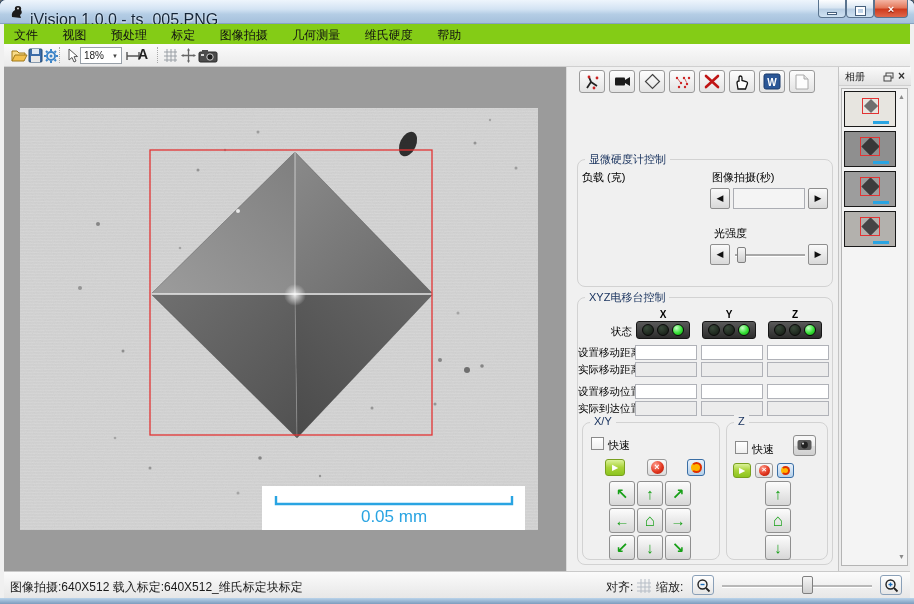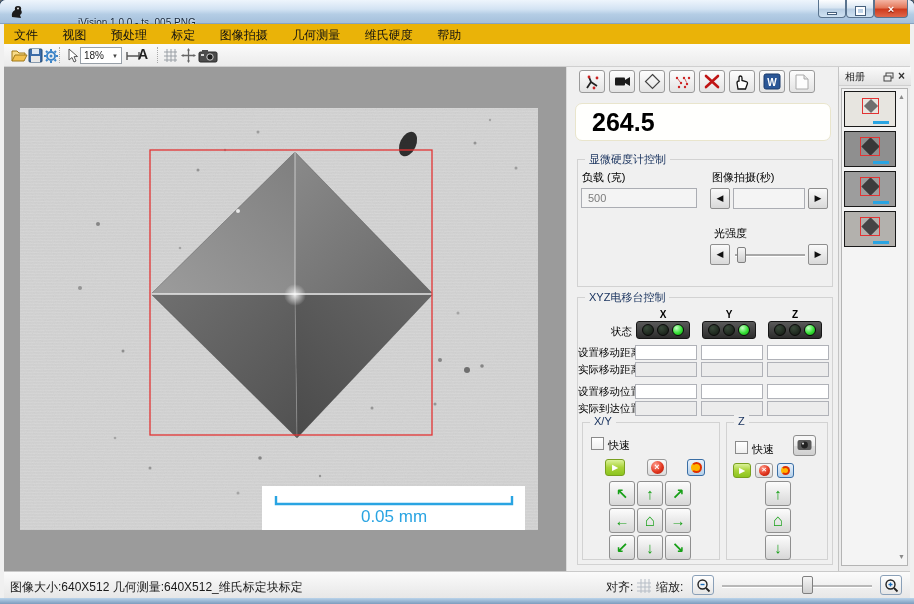--- a/index.html
+++ b/index.html
@@ -3,54 +3,54 @@
 <meta charset="utf-8">
 <style>
   *{margin:0;padding:0;box-sizing:border-box;font-family:"Liberation Sans","DejaVu Sans",sans-serif;}
   html,body{background:#6b6b6b;}
   #win{position:relative;width:914px;height:604px;background:#f0f0f0;border-radius:6px 6px 0 0;overflow:hidden;box-shadow:0 0 0 1px #2e4a68;}
   .abs{position:absolute;}
 
   
   .titlebar{position:absolute;left:0;top:0;width:914px;height:24px;
     background:linear-gradient(#eef5fc,#d3e3f3 40%,#b4cde5 62%,#a5c0db);border-bottom:1px solid #87a3c2;}
-  .title-text{position:absolute;left:30px;top:17px;font-size:10px;color:#142538;text-shadow:0 1px 2px #fff;margin-left:48px;}
+  .title-text{position:absolute;left:30px;top:11px;font-size:16px;color:#142538;text-shadow:0 1px 2px #fff;}
   .winbtn{position:absolute;top:0;height:18px;border:1px solid #5a748f;border-top:none;border-radius:0 0 4px 4px;
     background:linear-gradient(#fdfeff,#d9e6f2 45%,#b9cfe4 55%,#cfe2f2);}
   .winbtn .glyph{display:block;text-align:center;font-size:11px;line-height:16px;color:#333;}
   .btn-close{background:linear-gradient(#f4b5a4,#e4785a 45%,#cf3c1e 55%,#e0664a);}
   .btn-close .glyph{color:#fff;font-weight:bold;text-shadow:0 1px 1px #7a1505;}
   .mindash{display:block;width:10px;height:3px;background:#fff;border:1px solid #3d5possible;border:1px solid #46607c;margin:10px auto 0;}
   .maxbox{display:block;width:9px;height:8px;border:2px solid #fff;outline:1px solid #46607c;margin:4px auto 0;}
   .b-left{position:absolute;left:0;top:24;width:4px;height:574;background:linear-gradient(90deg,#7d9cbd,#b9d3ea 60%,#9cb8d4);}
   .b-right{position:absolute;left:910px;top:24;width:4px;height:574;background:linear-gradient(90deg,#9cb8d4,#b9d3ea 40%,#7d9cbd);}
   .b-bottom{position:absolute;left:0;top:598px;width:914px;height:6px;background:linear-gradient(#b9d3ea,#7d9cbd);}
 
   
-  .menubar{position:absolute;left:4px;top:24px;width:906px;height:32px;background:#eab308;border-bottom:1px solid #e2e2e2;}
+  .menubar{position:absolute;left:4px;top:24px;width:906px;height:32px;background:#84cc16;border-bottom:1px solid #e2e2e2;}
   .menu-item{display:inline-block;padding:3px 10px 0 10px;font-size:12px;color:#111;height:20px;}
   .toolbar{position:absolute;left:4px;top:44px;width:906px;height:23px;background:linear-gradient(#fbfbfb,#ebebeb);border-bottom:1px solid #cfcfcf;}
   .tico{position:absolute;top:3px;width:18px;height:17px;display:flex;align-items:center;justify-content:center;}
   .tsep{position:absolute;top:3px;width:1px;height:16px;border-left:1px dotted #a8a8a8;}
   .zoom-dd{position:absolute;left:76px;top:3px;width:42px;height:17px;background:#fff;border:1px solid #98a0a8;font-size:10px;
     display:flex;align-items:center;justify-content:space-between;padding:0 3px;color:#222;}
   .zoom-dd .caret{font-size:6px;color:#444;}
   .atool{position:absolute;left:134px;top:2px;font-size:14px;font-weight:bold;color:#222;}
 
   
   .canvas{position:absolute;left:4px;top:67px;width:562px;height:504px;background:#9b9b9b;overflow:hidden;}
   .canvas svg{position:absolute;left:16px;top:41px;}
 
   
   .rpanel{position:absolute;left:566px;top:67px;width:272px;height:504px;background:#f0f0f0;border-left:1px solid #dadada;}
   .ptbtn{position:absolute;top:3px;width:26px;height:23px;border:1px solid #9a9a9a;border-radius:3px;
     background:linear-gradient(#fdfdfd,#e3e3e3);display:flex;align-items:center;justify-content:center;padding:0;}
   .value-box{position:absolute;left:8px;top:36px;width:256px;height:38px;background:#fffffd;border:1px solid #e9e5cc;border-radius:7px;
     font-size:25px;font-weight:bold;color:#000;line-height:36px;padding-left:16px;}
-  .group{position:absolute;border:1px solid #d2d2d2;border-radius:0;}
+  .group{position:absolute;border:1px solid #d2d2d2;border-radius:8px;}
   .gtitle{position:absolute;top:-8px;left:7px;background:#f0f0f0;padding:0 4px;font-size:11px;color:#16305c;white-space:nowrap;}
   .lbl{position:absolute;font-size:11px;color:#000;white-space:nowrap;}
   .inputf{position:absolute;border:1px solid #abadb3;background:#fff;font-size:11px;padding:0 6px;height:20px;color:#333;}
   .inputf.ro{background:#f4f4f4;color:#7c7c7c;}
   .spin{position:absolute;width:20px;height:21px;border:1px solid #8e8e8e;border-radius:2px;background:linear-gradient(#fafafa,#d9d9d9);
     font-size:9px;line-height:19px;text-align:center;color:#111;padding:0;}
   .btn{position:absolute;border:1px solid #8e8e8e;border-radius:3px;font-size:11px;color:#000;
     background:linear-gradient(#f7f7f7 20%,#ececec 50%,#dddddd 52%,#d0d0d0);}
   .slider-track{position:absolute;height:3px;background:#a8a8a8;border-bottom:1px solid #fff;}
   .slider-handle{position:absolute;width:9px;height:16px;border:1px solid #808080;border-radius:2px;background:linear-gradient(#f6f6f6,#cfcfcf);}
@@ -332,29 +332,25 @@
           <text x="9" y="12.5" text-anchor="middle" fill="#fff" font-size="10" font-weight="bold" font-family="Liberation Sans, sans-serif">W</text>
         </svg>
     </button>
     <button class="ptbtn" style="left:222px">
       <svg width="14" height="16" viewBox="0 0 14 16">
           <path d="M1,1 L9,1 L13,5 L13,15 L1,15 Z" fill="#fdfdfd" stroke="#aaa"></path>
           <path d="M9,1 L9,5 L13,5" fill="#e4e4e4" stroke="#aaa"></path>
         </svg>
     </button>
 
-    <div class="value-box">
-      <span>264.5</span>
-    </div>
 
     <div class="group" style="left:10px;top:92px;width:256px;height:128px;">
       <span class="gtitle">显微硬度计控制</span>
       <span class="lbl" style="left:4px;top:10px">负载 (克)</span>
       <span class="lbl" style="left:134px;top:10px">图像拍摄(秒)</span>
-      <input class="inputf ro" style="left: 3px; top: 28px; width: 116px;" readonly="" value="500">
       <button class="spin" style="left:132px;top:28px"><span>◀</span></button>
       <input class="inputf ro" style="left: 155px; top: 28px; width: 72px; height: 21px;" readonly="">
       <button class="spin" style="left:230px;top:28px"><span>▶</span></button>
 
 
       <span class="lbl" style="left:136px;top:66px">光强度</span>
       <button class="spin" style="left:132px;top:84px"><span>◀</span></button>
       <div class="slider-track" style="left:157px;top:94px;width:70px"></div>
       <div class="slider-handle" style="left:159px;top:87px"></div>
       <button class="spin" style="left:230px;top:84px"><span>▶</span></button>
@@ -476,21 +472,21 @@
       </div>
       <div class="thumb" style="top:122px;background:#b3b1ad">
         <span class="dia" style="left:19px;top:8px;width:13px;height:13px;background:#454545"></span>
         <span class="roi" style="left:15px;top:5px;width:20px;height:19px"></span>
         <span class="bar" style="left:28px;top:29px;width:16px"></span>
       </div>
     </div>
   </div>
 
   <div class="statusbar">
-    <span class="status-text">图像大小:640X512 几何测量:640X512_维氏标定块标定</span>
+    <span class="status-text">图像拍摄:640X512 载入标定:640X512_维氏标定块标定</span>
     <span class="sb-lbl" style="left:602px">对齐:</span>
     <svg class="abs" style="left:632px;top:6px" width="16" height="16" viewBox="0 0 16 16">
         <g stroke="#b6bdc6" stroke-width="1">
           <path d="M1,5 H15 M1,9 H15 M1,13 H15 M5,1 V15 M9,1 V15 M13,1 V15"></path>
         </g>
       </svg>
     <span class="sb-lbl" style="left:652px">缩放:</span>
     <button class="sbtn" style="left:688px">
       <svg width="15" height="15" viewBox="0 0 15 15">
           <circle cx="6.5" cy="6.5" r="4.5" fill="none" stroke="#222" stroke-width="1.4"></circle>

